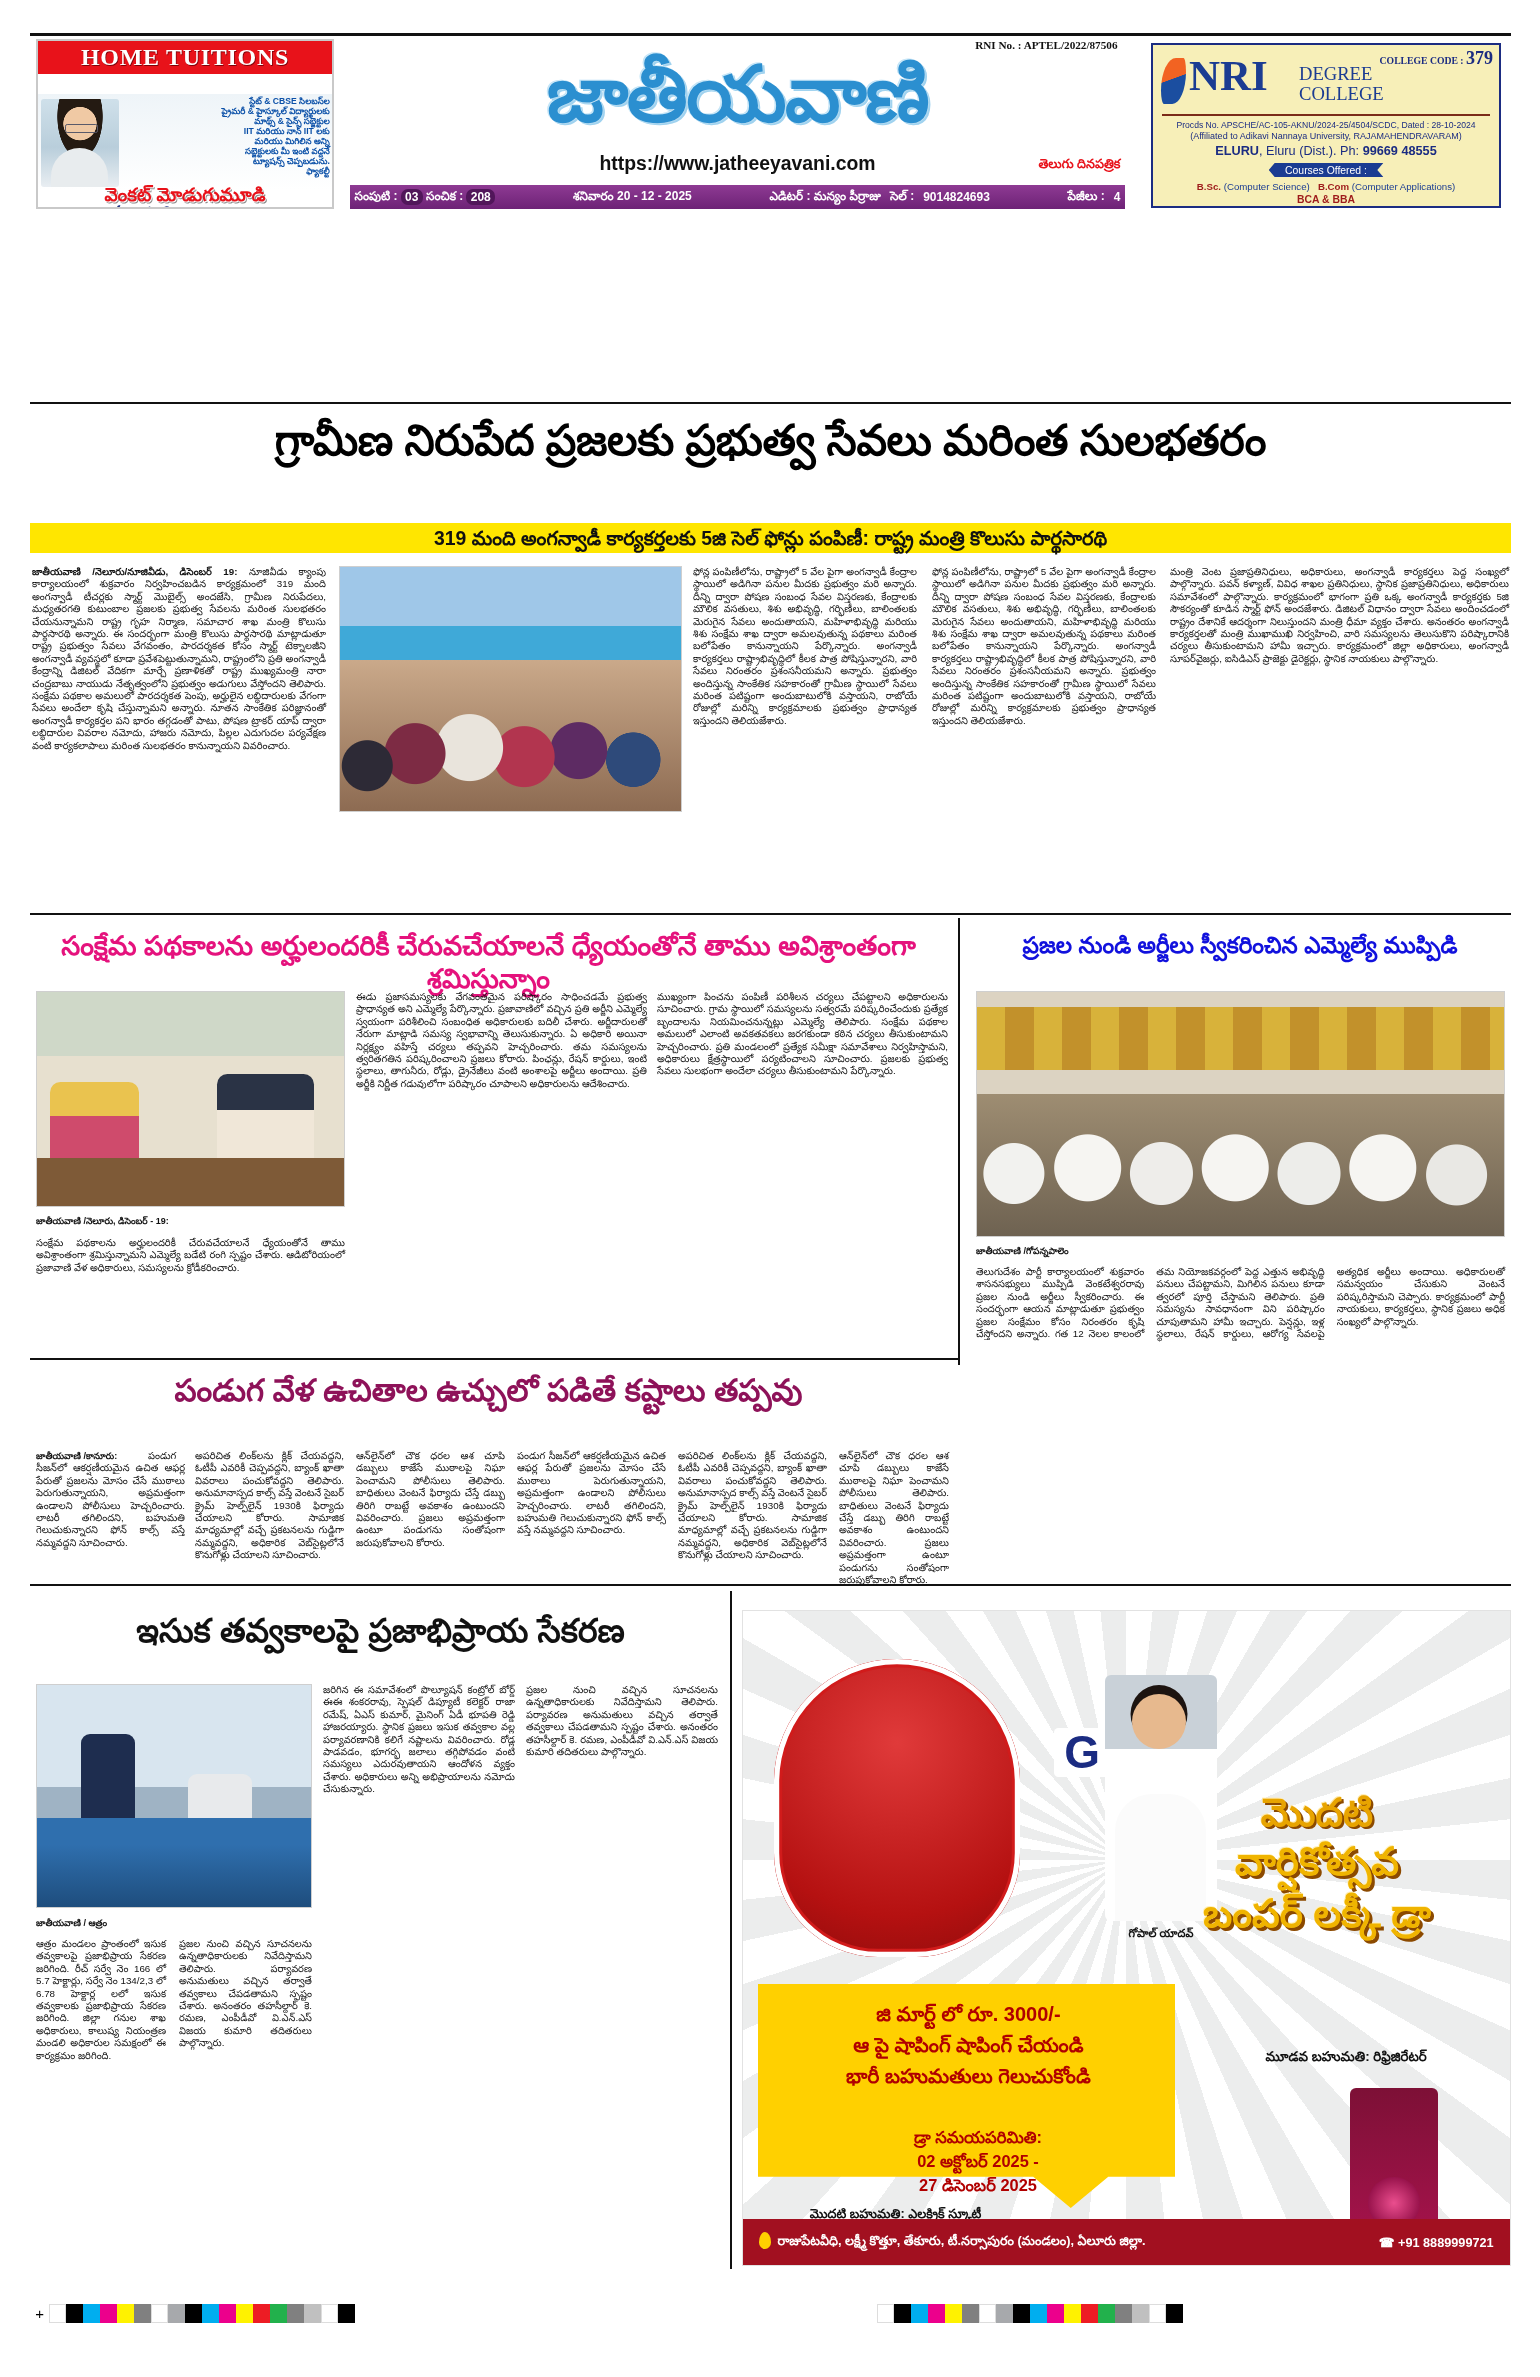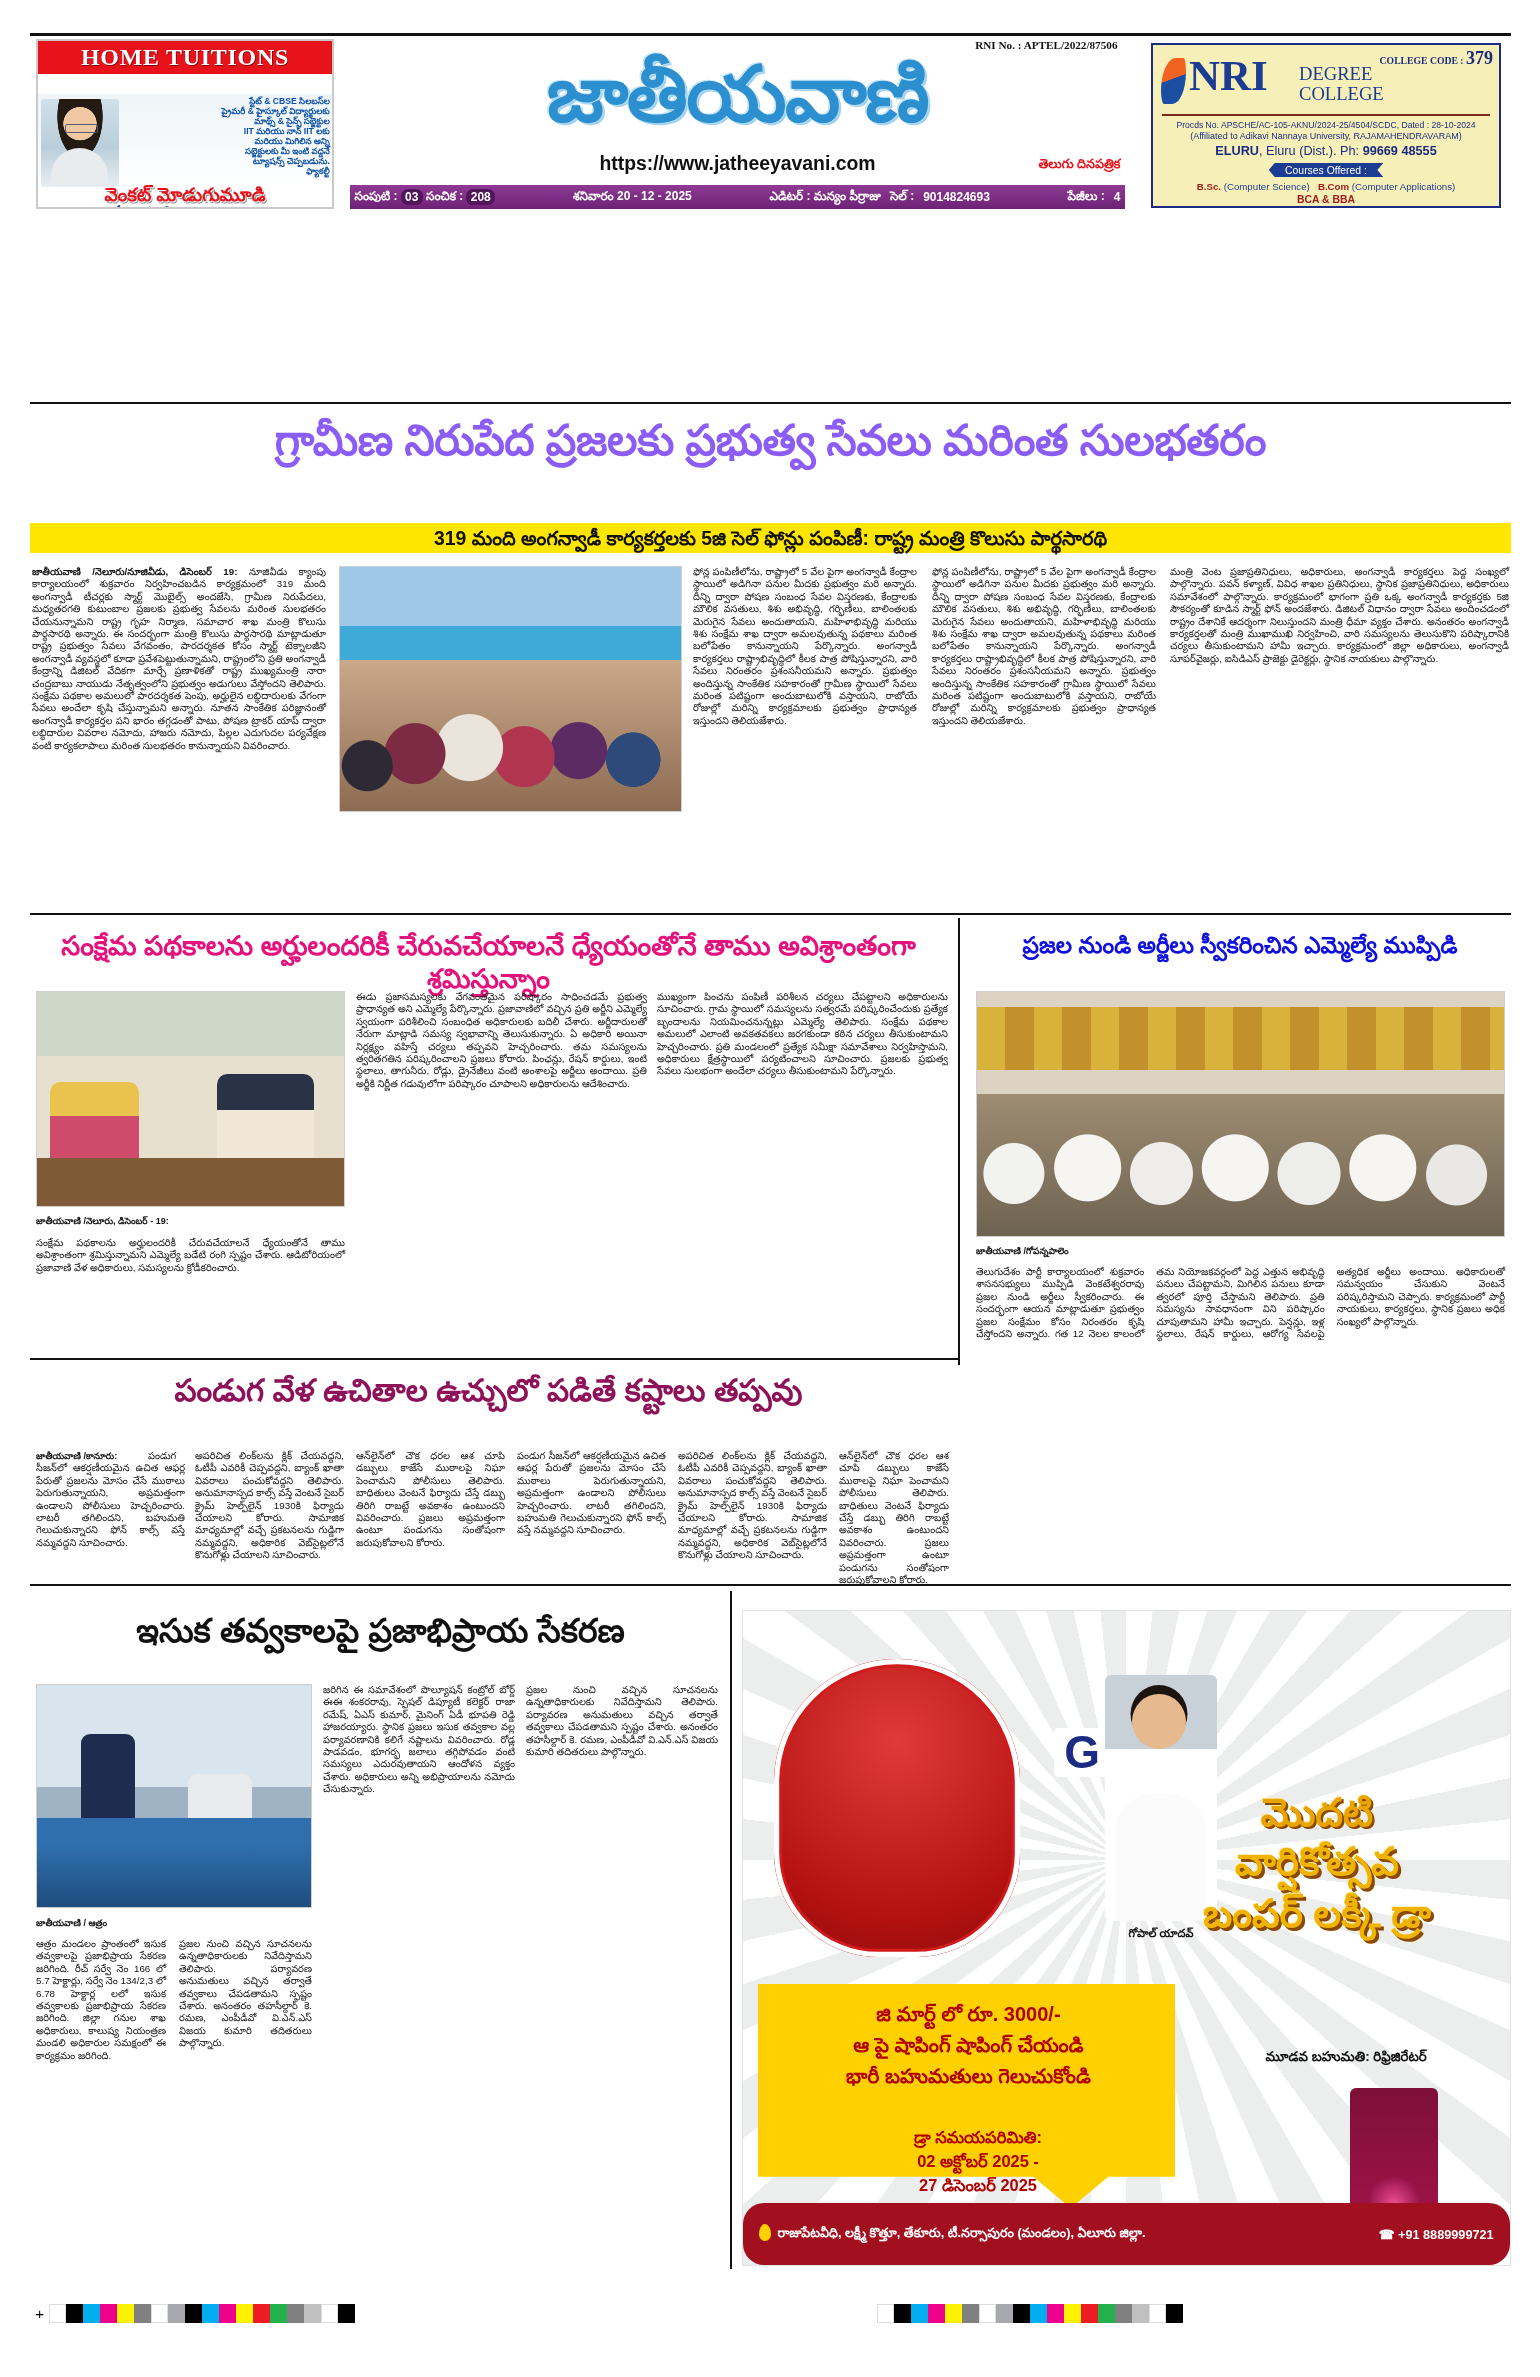--- a/index.html
+++ b/index.html
@@ -65,21 +65,21 @@
   .nri-l3{position:absolute;left:6px;right:6px;top:99px;text-align:center;font-size:12.7px;color:#1b2c82;}
   .nri-l3 b{font-weight:bold;}
   .nri-co{position:absolute;left:50%;transform:translateX(-50%);top:118px;background:#1b3c92;color:#fff;
           font-size:10.4px;padding:1.5px 16.4px;clip-path:polygon(6px 0,100% 0,calc(100% - 6px) 50%,100% 100%,6px 100%,0 50%);}
   .nri-c1{position:absolute;left:3px;right:3px;top:136px;text-align:center;font-size:9.7px;color:#1b3c92;}
   .nri-c1 b{color:#9e1b1b;}
   .nri-c2{position:absolute;left:3px;right:3px;top:149px;text-align:center;font-size:10.4px;font-weight:bold;color:#9e1b1b;}
 
   
   .hl-rule{position:absolute;left:30px;width:1481px;height:2.2px;background:#111;}
-  #lead-head{left:30px;top:417px;width:1481px;text-align:center;color:#8b5cf6;
+  #lead-head{left:30px;top:417px;width:1481px;text-align:center;color:#000000;
              font-size:43px;line-height:46px;font-weight:bold;letter-spacing:-0.4px;}
   #lead-sub{left:30px;top:523px;width:1481px;background:#ffe600;color:#111;text-align:center;
             font-size:19.4px;line-height:30px;font-weight:bold;height:30px;}
 
   .col{position:absolute;font-size:9.8px;line-height:12.4px;text-align:justify;color:#111;}
   .byline{font-weight:bold;}
   .cap{font-weight:bold;font-size:9px;}
 
   
   #lead-photo{left:339px;top:566px;width:343px;height:246px;overflow:hidden;border:0.7px solid #cfcfcf;
@@ -172,22 +172,22 @@
   .gm-p1{position:absolute;left:48px;top:596px;width:209px;text-align:center;font-size:12.7px;font-weight:bold;color:#111;}
   .gm-p2{position:absolute;left:250px;top:626px;width:261px;text-align:center;font-size:12.7px;font-weight:bold;color:#111;}
   .gm-scooter{position:absolute;left:52px;top:626px;width:194px;height:157px;
      background:radial-gradient(ellipse at 40% 70%,#d9b234 0 52px,transparent 53px),
                 radial-gradient(circle at 26% 86%,#15161a 0 25px,transparent 26px),
                 radial-gradient(circle at 76% 86%,#15161a 0 25px,transparent 26px);}
   .gm-fridge{position:absolute;right:72px;top:477px;width:88px;height:291px;border-radius:6px;
      background:linear-gradient(180deg,#7d1036 0%,#a8134d 55%,#6e0c2c 100%);}
   .gm-fridge:after{content:"";position:absolute;left:18px;top:89px;width:52px;height:52px;border-radius:50%;
      background:radial-gradient(circle,#ea4e8e 0%,#99134c 70%);}
-  .gm-bar{position:absolute;left:0;right:0;bottom:0;height:62px;background:#a21020;color:#fff;
-     display:flex;align-items:center;justify-content:space-between;padding:0 16.4px;font-size:12.7px;font-weight:bold;border-radius:21px;}
+  .gm-bar{position:absolute;left:0;right:0;bottom:0;height:46px;background:#a21020;color:#fff;
+     display:flex;align-items:center;justify-content:space-between;padding:0 16.4px;font-size:12.7px;font-weight:bold;}
   .gm-bar .pin{display:inline-block;width:12px;height:16.4px;background:#ffd000;border-radius:50% 50% 50% 50%/60% 60% 40% 40%;margin-right:6px;vertical-align:-3px;}
 
   
   #colorbar{left:30px;top:2303px;width:1481px;height:21px;display:flex;align-items:center;gap:0;}
   #colorbar .sw{height:19.4px;}
 
   .vline{position:absolute;width:1.5px;background:#111;}
   .hline{position:absolute;height:1.5px;background:#111;}
 </style>
 </head>

